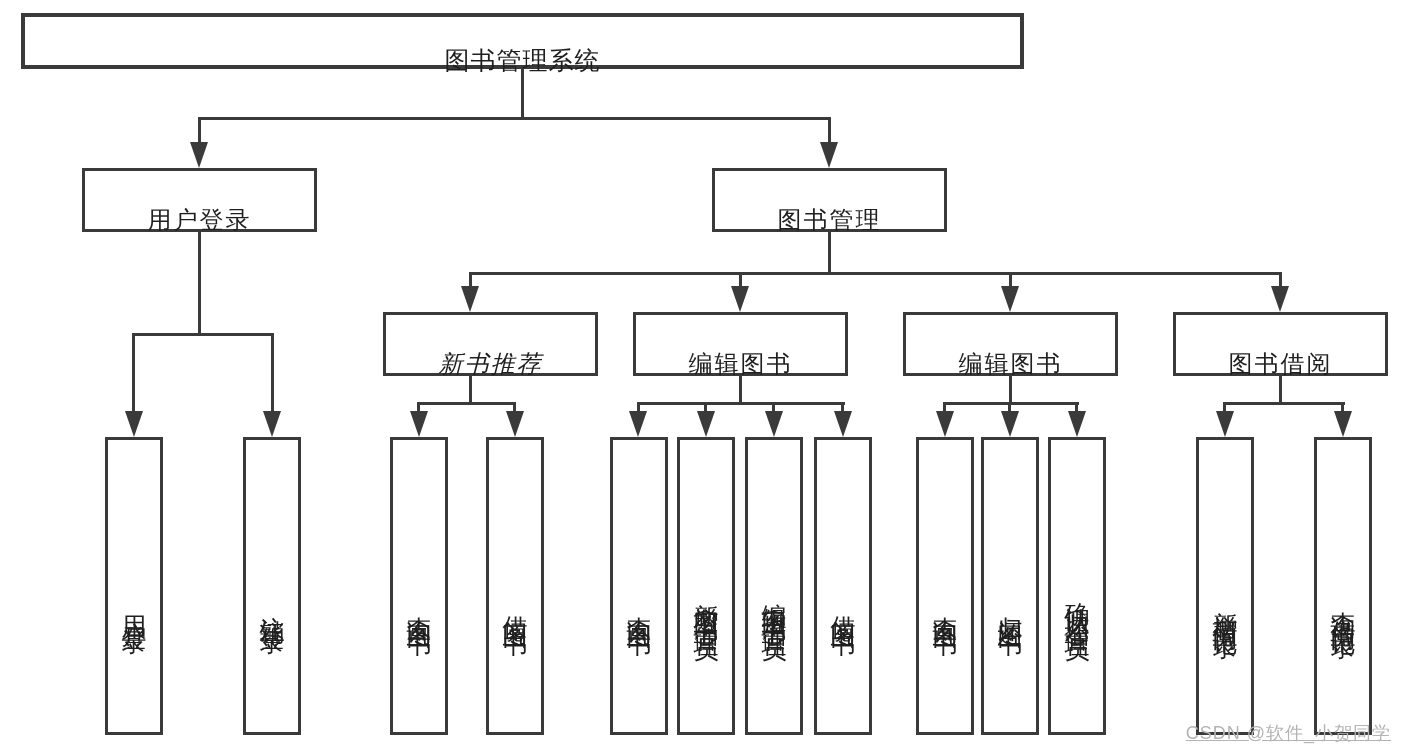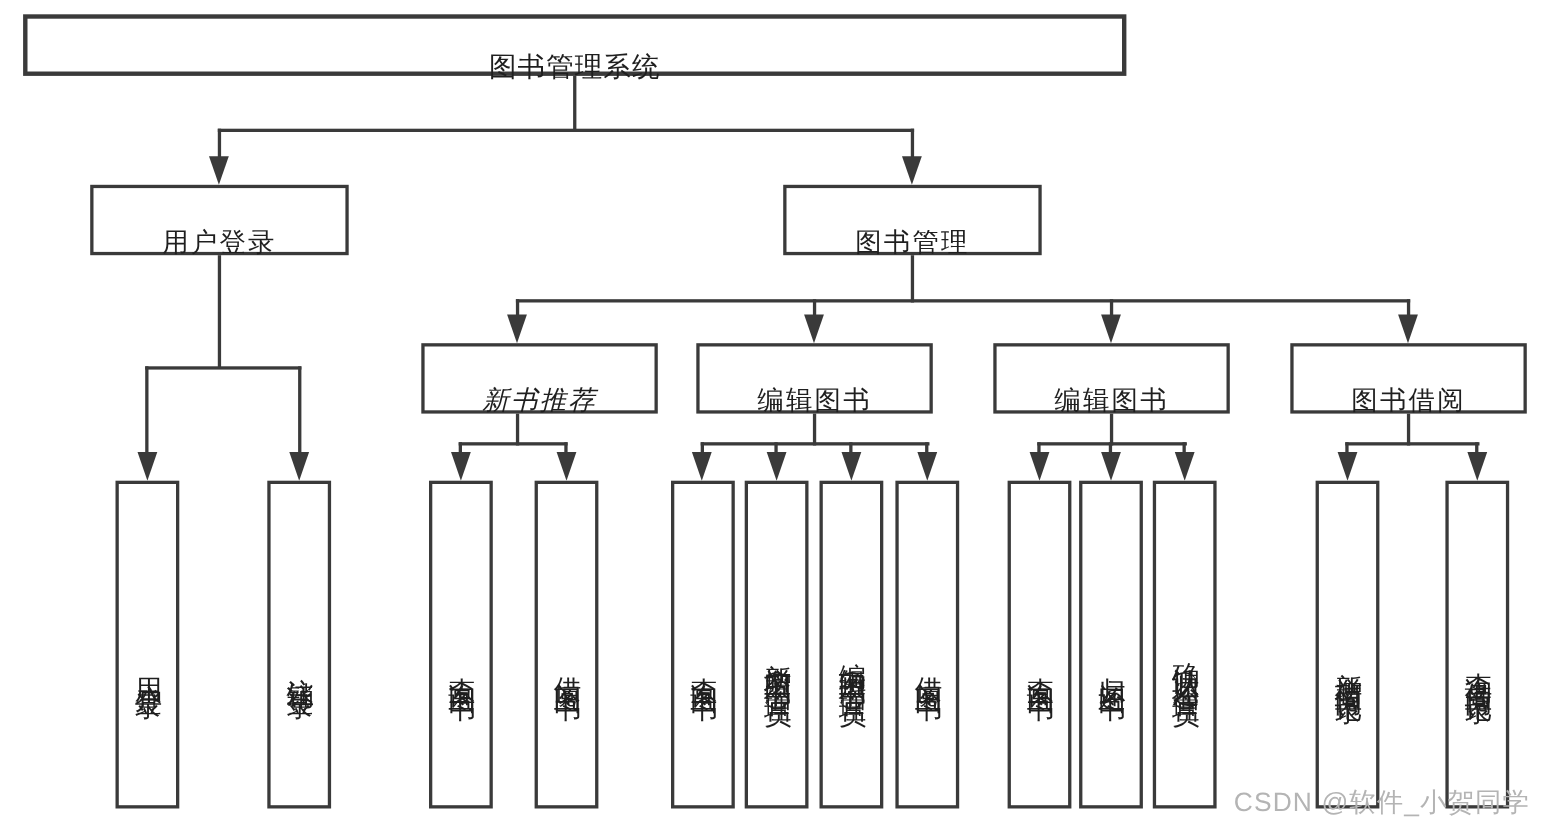--- a/index.html
+++ b/index.html
@@ -30,21 +30,21 @@
   .hl{height:3px;}
   .vl{width:3px;}
   .arrow{
     position:absolute;width:0;height:0;
     border-left:9px solid transparent;border-right:9px solid transparent;
     border-top:26px solid var(--line);
   }
   
   #watermark{
     position:absolute;right:14px;bottom:2px;z-index:10;
-    font-size:24px;letter-spacing:1px;color:var(--wm);white-space:nowrap;
+    font-size:18px;letter-spacing:1px;color:var(--wm);white-space:nowrap;text-decoration:underline;
   }
 </style>
 </head>
 <body>
 
 <div id="stage">
 
   <div class="node root" style="left:21px;top:13px;width:1003px;height:56px;">
     <span class="lbl">图书管理系统</span>
   </div>

